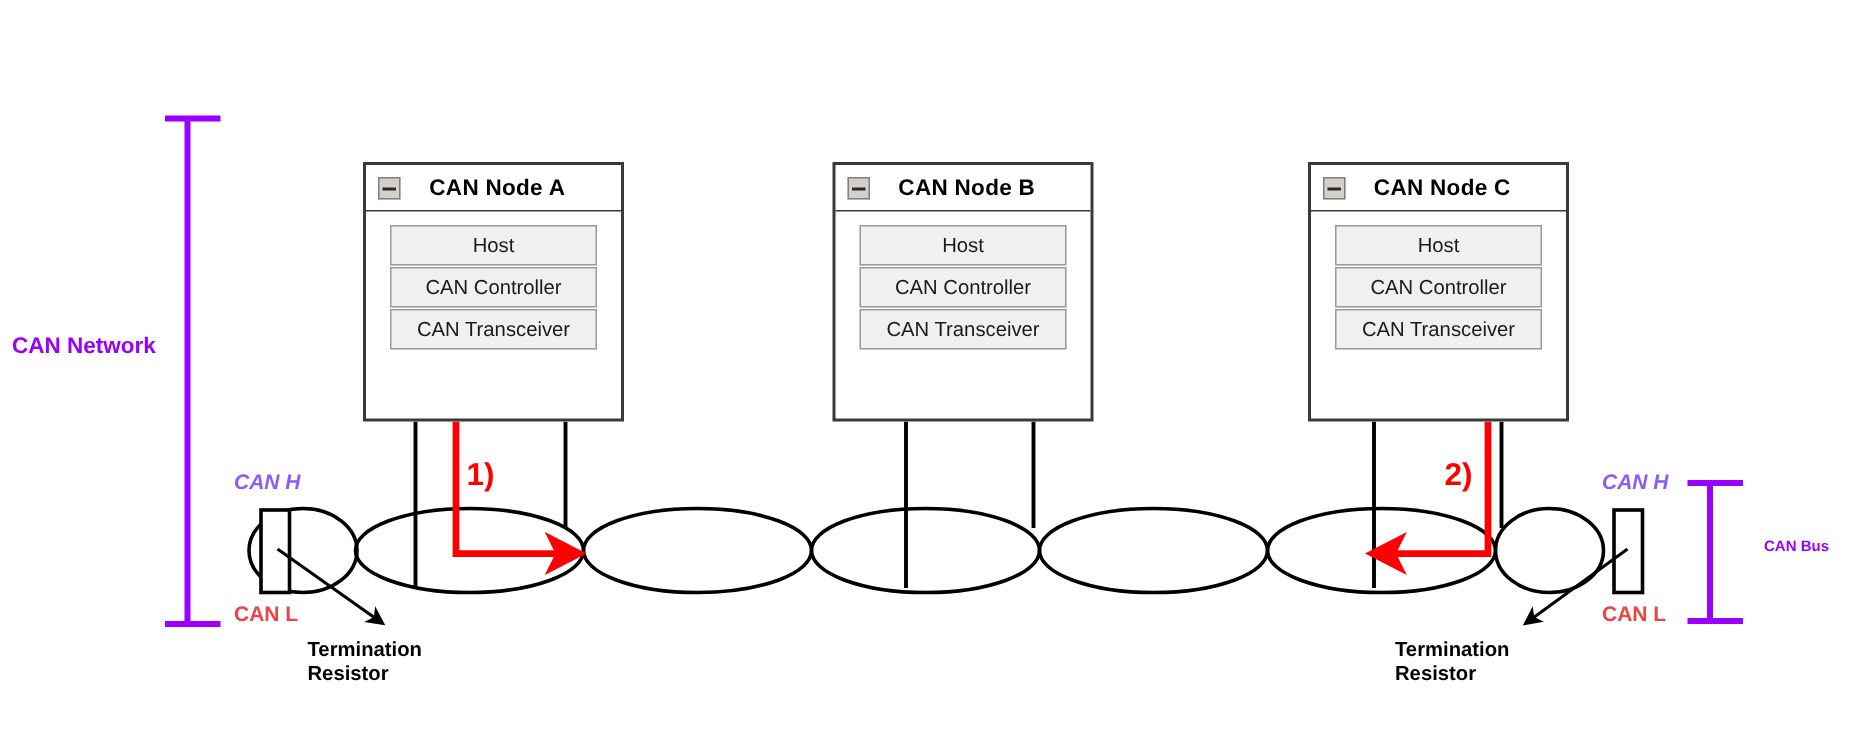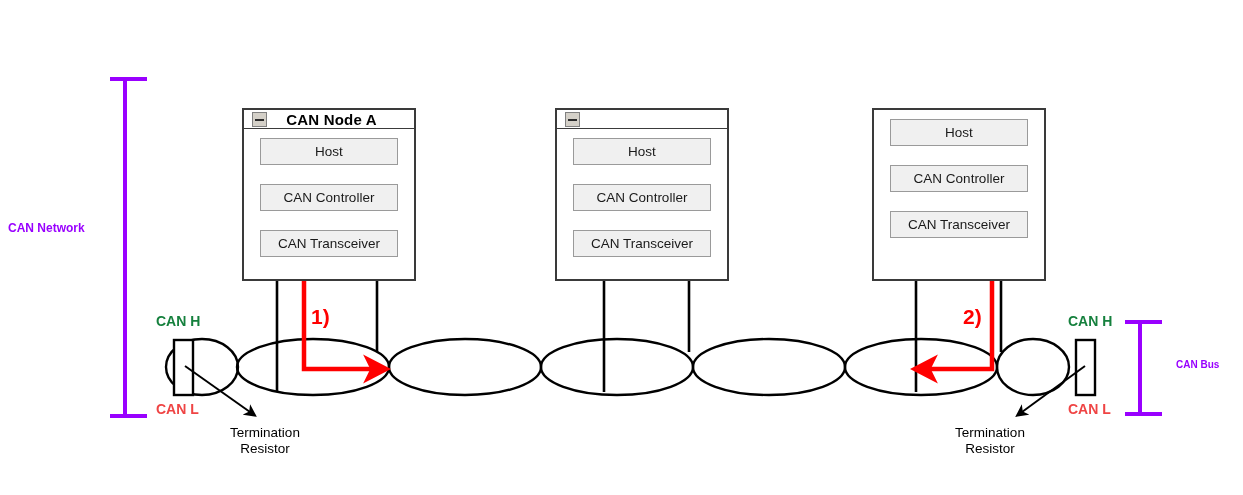--- a/index.html
+++ b/index.html
@@ -30,21 +30,21 @@
     overflow: visible;
   }
   
   .node-box {
     position: absolute;
     background: #ffffff;
     border: 2px solid #3a3a3a;
     box-sizing: border-box;
   }
   .node-header {
-    height: 19px;
+    height: 31px;
     border-bottom: 1px solid #3a3a3a;
     display: flex;
     align-items: center;
     box-sizing: border-box;
     position: relative;
   }
   .min-icon {
     width: 15px;
     height: 15px;
     background: #d4d0c8;
@@ -79,39 +79,38 @@
   .node-part {
     height: 27px;
     background: #f0f0f0;
     border: 1px solid #9a9a9a;
     box-sizing: border-box;
     display: flex;
     align-items: center;
     justify-content: center;
     font-size: 13.5px;
     color: #1a1a1a;
-    margin-bottom: 19px;
+    margin-bottom: 1px;
   }
   .node-part:last-child { margin-bottom: 16px; }
 
   
   .lbl {
     position: absolute;
     white-space: nowrap;
     font-size: 14px;
     font-weight: bold;
     line-height: 1.15;
   }
   .lbl-purple { color: #9900ff; }
-  .lbl-red    { color: #15803d; }
+  .lbl-red    { color: #8b5cf6; font-style: italic; }
   .lbl-blue   { color: #ef4444; }
   .lbl-term {
-    text-align: center;
     font-size: 13.5px;
-    font-weight: normal;
+    font-weight: bold;
     color: #000000;
   }
   .lbl-step {
     color: #ff0000;
     font-size: 21px;
     font-weight: bold;
   }
 </style>
 </head>
 <body>
@@ -186,37 +185,42 @@
     <div class="node-body">
       <div class="node-part">Host</div>
       <div class="node-part">CAN Controller</div>
       <div class="node-part">CAN Transceiver</div>
     </div>
   </div>
 
   <div class="node-box" style="left:555px; top:108px; width:174px; height:173px;">
     <div class="node-header">
       <span class="min-icon"></span>
+      <span class="node-title">CAN Node B</span>
     </div>
     <div class="node-body">
       <div class="node-part">Host</div>
       <div class="node-part">CAN Controller</div>
       <div class="node-part">CAN Transceiver</div>
     </div>
   </div>
 
   <div class="node-box" style="left:872px; top:108px; width:174px; height:173px;">
+    <div class="node-header">
+      <span class="min-icon"></span>
+      <span class="node-title">CAN Node C</span>
+    </div>
     <div class="node-body">
       <div class="node-part">Host</div>
       <div class="node-part">CAN Controller</div>
       <div class="node-part">CAN Transceiver</div>
     </div>
   </div>
 
-  <div class="lbl lbl-purple" style="left:8px; top:222px; font-size:12px;">CAN Network</div>
+  <div class="lbl lbl-purple" style="left:8px; top:222px; font-size:15px;">CAN Network</div>
 
   <div class="lbl lbl-purple" style="left:1176px; top:359px; font-size:10px;">CAN Bus</div>
 
   <div class="lbl lbl-red" style="left:156px; top:313px;">CAN H</div>
 
   <div class="lbl lbl-blue" style="left:156px; top:401px;">CAN L</div>
 
   <div class="lbl lbl-red" style="left:1068px; top:313px;">CAN H</div>
 
   <div class="lbl lbl-blue" style="left:1068px; top:401px;">CAN L</div>

